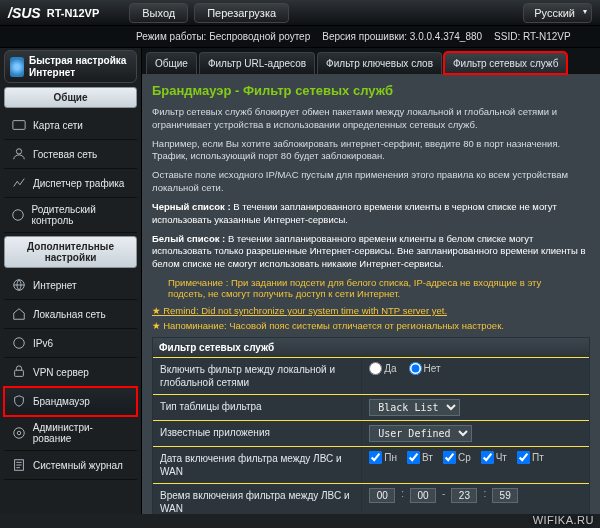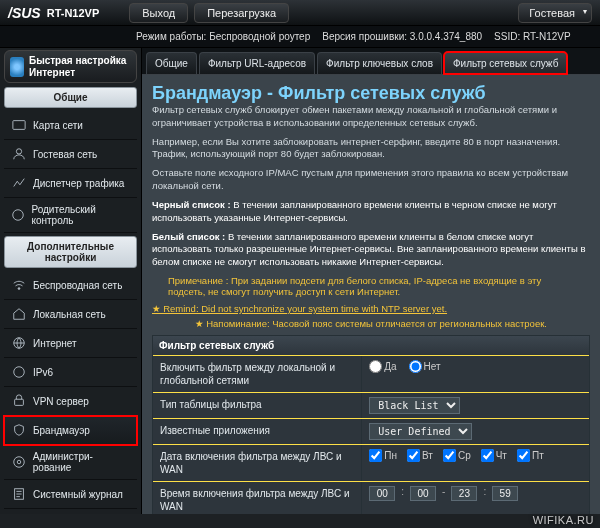--- a/index.html
+++ b/index.html
@@ -165,27 +165,27 @@
     background: linear-gradient(#3a4248,#22272b);
   }
   .tab.hl { outline: 2px solid #ff0000; outline-offset: -1px; }
 
   .panel {
     padding: 8px 10px;
     overflow-y: auto;
     flex: 1;
     background: #3b444b;
   }
-  .panel h2 { font-size: 18px; color: #7dd3fc; }
+  .panel h2 { font-size: 13px; color: #84cc16; margin-bottom: 8px; }
   .panel p { font-size: 9.5px; color: #d6dde2; margin-bottom: 6px; line-height: 1.35; }
   .panel p.b { color: #fff; }
   .panel p .bold { font-weight: bold; color: #fff; }
   .note { font-size: 9.5px; color: #f3c43a; margin: 6px 16px; }
   .warn { font-size: 9.5px; color: #f3c43a; text-decoration: underline; margin: 4px 0; }
-  .warn2 { font-size: 9.5px; color: #f3c43a; margin: 3px 0 6px 0; text-align: center; }
+  .warn2 { font-size: 9.5px; color: #f3c43a; margin: 3px 0 6px 0; }
 
   .table {
     border: 1px solid #263036;
     background: #2d353c;
     font-size: 10px;
   }
   .thead {
     background: linear-gradient(#3c464f,#2d353c);
     color: #fff;
     padding: 4px 6px;
@@ -246,21 +246,21 @@
   svg { width:14px; height:14px; }
 </style>
 </head>
 <body>
 
 <div class="top-bar">
   <span class="logo">/SUS</span>
   <span class="model">RT-N12VP</span>
   <button class="top-btn">Выход</button>
   <button class="top-btn">Перезагрузка</button>
-  <button class="lang-btn">Гостевая</button>
+  <button class="lang-btn">Русский</button>
 </div>
 
 <div class="status-line">
   <span><span>Режим работы:</span> <a>Беспроводной роутер</a></span>
   <span><span>Версия прошивки:</span> <a>3.0.0.4.374_880</a></span>
   <span><span>SSID:</span> <a>RT-N12VP</a></span>
 </div>
 
 <div class="main">
   <div class="sidebar">
@@ -302,42 +302,33 @@
           </svg>
         </span>
       <span>Родительский контроль</span>
     </div>
 
     <div class="side-cat">Дополнительные настройки</div>
 
     <div class="side-item">
       <span class="icon">
           <svg viewBox="0 0 16 16" stroke="currentColor" fill="none">
-            <path d="M2 6c4-3 8-3 12 0M4 9c2.5-2 5.5-2 8 0"></path>
-            <circle cx="8" cy="12" r="1" fill="currentColor"></circle>
-          </svg>
-        </span>
-      <span>Беспроводная сеть</span>
-    </div>
-    <div class="side-item">
-      <span class="icon">
-          <svg viewBox="0 0 16 16" stroke="currentColor" fill="none">
-            <path d="M8 2l6 5v7H2V7z"></path>
-          </svg>
-        </span>
-      <span>Локальная сеть</span>
-    </div>
-    <div class="side-item">
-      <span class="icon">
-          <svg viewBox="0 0 16 16" stroke="currentColor" fill="none">
             <circle cx="8" cy="8" r="6"></circle>
             <path d="M2 8h12M8 2c3 3 3 9 0 12M8 2c-3 3-3 9 0 12"></path>
           </svg>
         </span>
       <span>Интернет</span>
+    </div>
+    <div class="side-item">
+      <span class="icon">
+          <svg viewBox="0 0 16 16" stroke="currentColor" fill="none">
+            <path d="M8 2l6 5v7H2V7z"></path>
+          </svg>
+        </span>
+      <span>Локальная сеть</span>
     </div>
     <div class="side-item">
       <span class="icon">
           <svg viewBox="0 0 16 16" stroke="currentColor" fill="none">
             <circle cx="8" cy="8" r="6"></circle>
           </svg>
         </span>
       <span>IPv6</span>
     </div>
     <div class="side-item">

